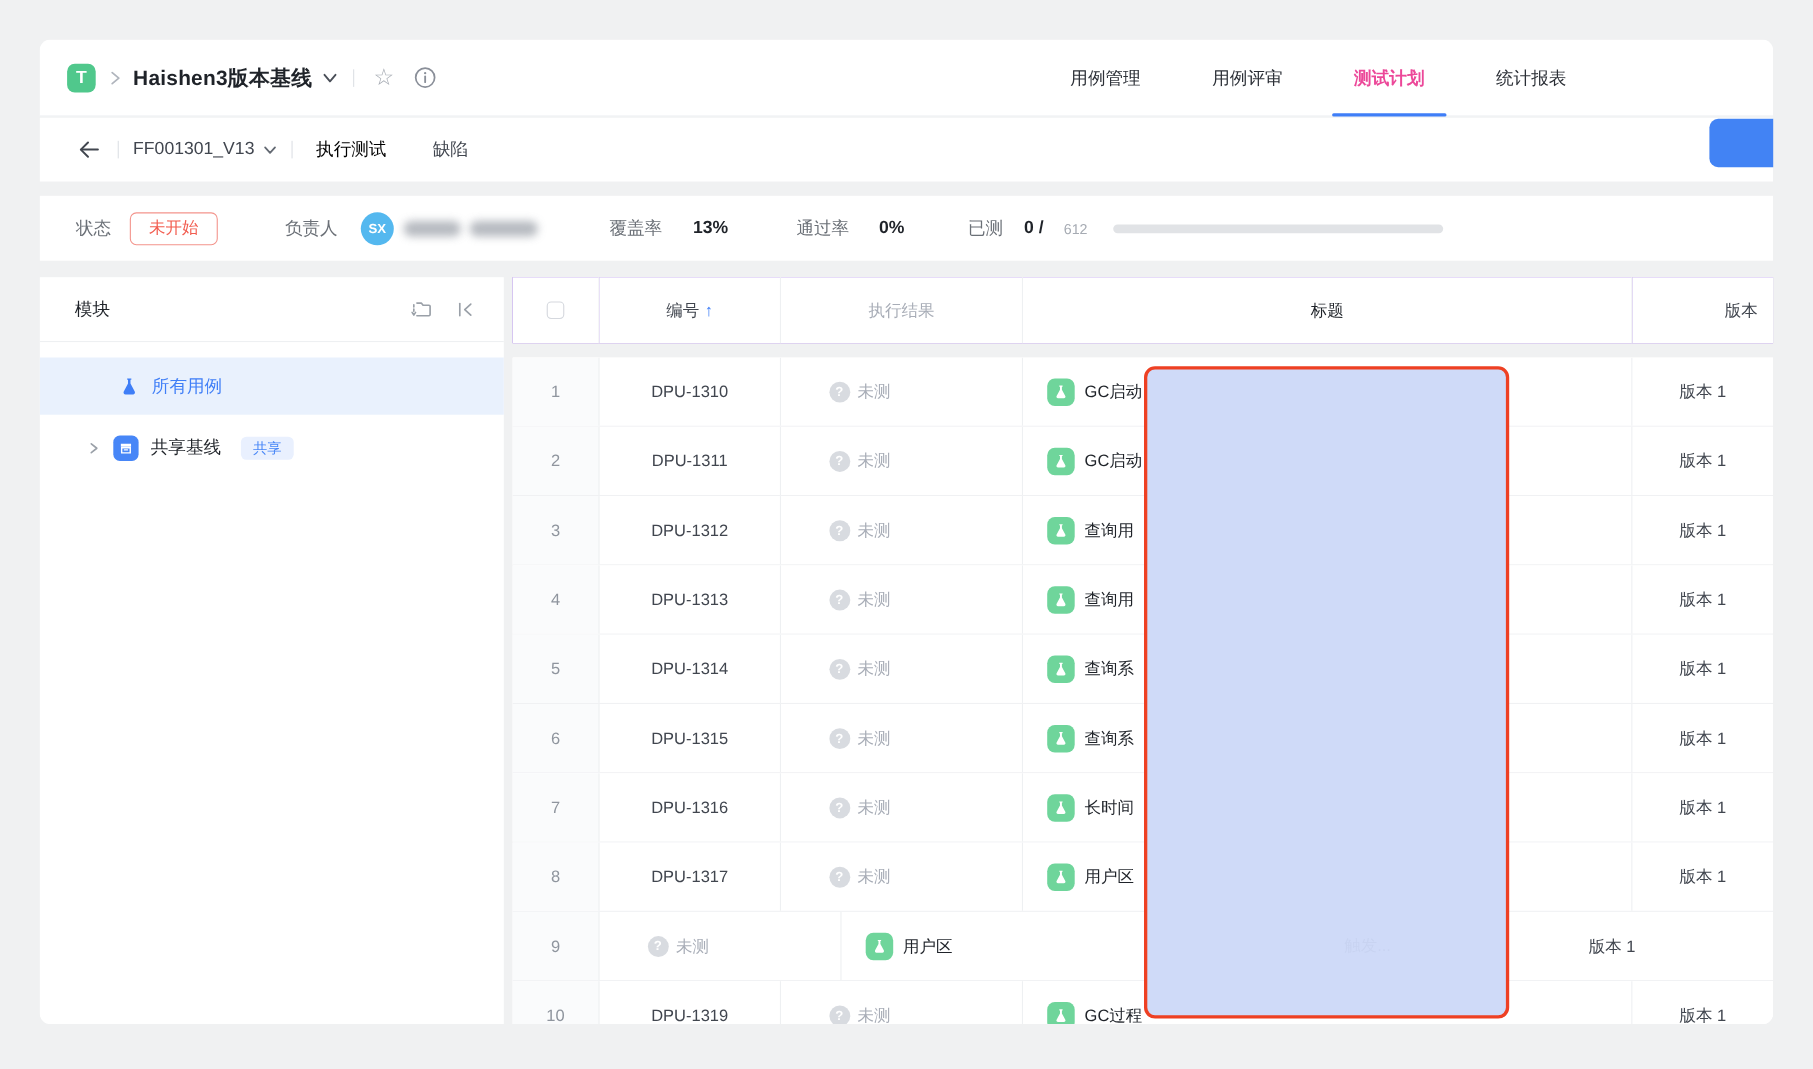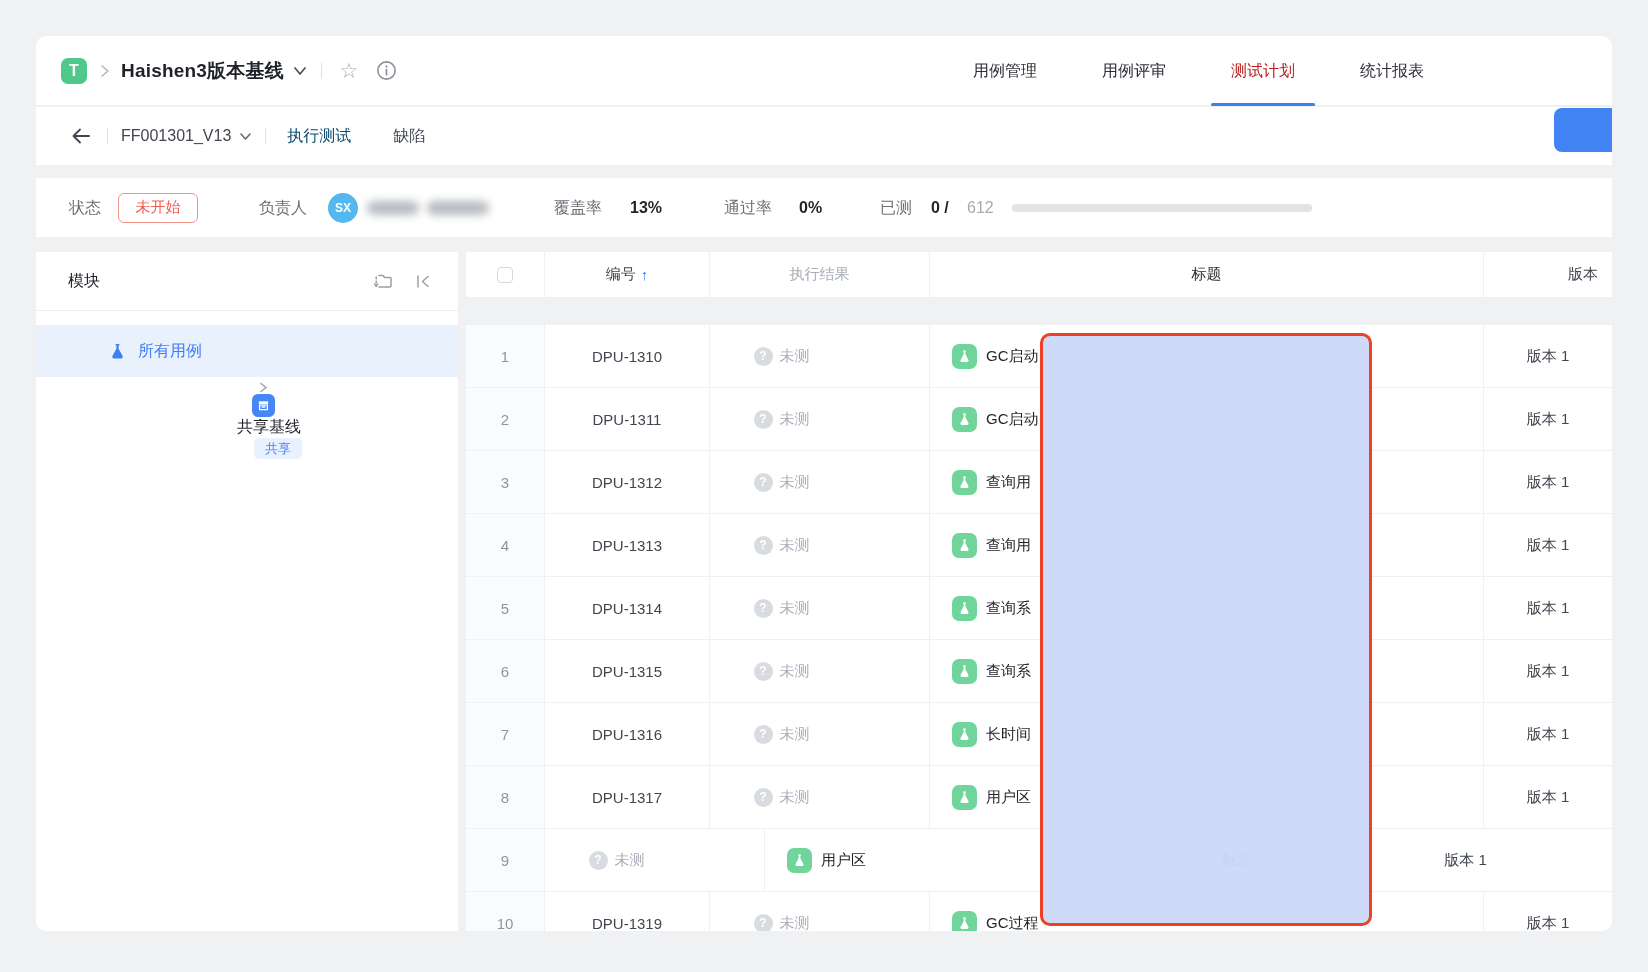--- a/index.html
+++ b/index.html
@@ -31,34 +31,34 @@
   .title-chevron { margin-left:9px; display:flex; }
   .vdiv { width:1px; height:16px; background:#dde0e5; margin:0 14px; }
   .icon-btn { display:flex; align-items:center; justify-content:center; width:26px; height:26px; }
   .star-glyph { font-size:21px; color:#a6abb3; line-height:1; }
   .tabs {
     position:absolute; right:188px; top:0; height:70px;
     display:flex; gap:65px; align-items:flex-end;
   }
   .tab { position:relative; height:70px; display:flex; align-items:center;
     font-size:16px; color:#2b2f36; cursor:pointer; }
-  .tab.active { color:#b91c1c; font-weight:400; }
+  .tab.active { color:#ec4899; font-weight:700; }
   .tab.active::after {
     content:""; position:absolute; left:-20px; right:-20px; bottom:0;
     height:3px; background:#3f7ef7; border-radius:2px;
   }
   
   .toolbar {
     position:absolute; left:0; top:71px; right:0; height:58px;
     background:#fff; display:flex; align-items:center; padding-left:32px;
   }
   .toolbar .vdiv { margin:0 13px; }
   .plan-name { font-size:16px; color:#41464f; display:flex; align-items:center; gap:8px; }
   .view-tab { font-size:16px; color:#41464f; margin:0 21px; cursor:pointer; }
-  .view-tab.active { color:#0c4a6e; font-weight:500; margin-left:8px; }
+  .view-tab.active { color:#000000; font-weight:500; margin-left:8px; }
   .create-btn {
     position:absolute; left:1518px; top:1px; width:110px; height:44px;
     background:#4283f4; border-radius:8px; display:flex; align-items:center;
     padding-left:58px; color:#fff;
   }
   
   .statsbar {
     position:absolute; left:0; top:142px; right:0; height:59px; background:#fff;
   }
   .statsbar > * { position:absolute; top:50%; transform:translateY(-50%); }
@@ -72,45 +72,45 @@
   .avatar {
     left:292px; width:30px; height:30px; border-radius:50%; background:#54b8ef;
     color:#fff; font-size:12px; font-weight:700;
     display:flex; align-items:center; justify-content:center;
   }
   .blur-blob { height:14px; border-radius:7px; background:#9ea3ab; filter:blur(4px); opacity:.75; }
   .progress-track {
     left:976px; width:300px; height:8px; border-radius:4px; background:#e1e3e6; overflow:hidden;
   }
   .progress-fill { height:100%; background:#3f7ef7; border-radius:4px; width:0; }
-  .s-total { font-size:16px; color:#a6abb3; }
+  .s-total { font-size:13px; color:#a6abb3; }
   
   .sidebar { position:absolute; left:0; top:216px; width:422px; bottom:0; background:#fff; }
   .sidebar-head {
     height:58px; display:flex; align-items:center; padding:0 22px 0 32px;font-family:Liberation Mono, monospace;
   }
   .sidebar-title { font-size:16px; font-weight:500; color:#1f2329; flex:1; }
   .sidebar-head .icon-btn { margin-left:14px; }
   .sidebar-divider { height:1px; background:#eef0f2; margin:0 0 14px 0; }
   .tree-item {
     height:52px; display:flex; align-items:center; font-size:16px; cursor:pointer;
   }
   .tree-item.selected { background:#e9f1fd; color:#3f7ef7; }
   .tree-item .t-icon { margin-right:11px; display:flex; }
   .tree-item.selected { padding-left:72px; }
-  .tree-item.child { padding-left:44px; color:#1f2329; margin-top:4px;flex-direction:column; }
+  .tree-item.child { padding-left:44px; color:#1f2329; margin-top:4px; }
   .tree-chevron { margin-right:12px; display:flex; }
   .share-badge {
     margin-left:18px; background:#e9f0fe; color:#4786f7; font-size:13px;
     border-radius:5px; padding:4px 11px; line-height:1;
   }
   
   .table-area { position:absolute; left:430px; top:216px; right:0; bottom:0; }
   .thead {
-    position:absolute; left:0; top:0; right:0; height:45px; background:#6d28d9;
+    position:absolute; left:0; top:0; right:0; height:60px; background:#6d28d9;
     display:flex; font-size:15px; color:#51565e;
   }
   .tbody { position:absolute; left:0; top:73px; right:0; bottom:0; background:#fff; overflow:hidden; }
   .trow { height:63px; display:flex; border-bottom:1px solid #f0f1f3; background:#fff; }
   .cell { display:flex; align-items:center; justify-content:center; border-right:1px solid #eef0f2; }
   .c-num  { width:79px;  background:#fafbfc; color:#8f959e; font-size:15px; }
   .c-id   { width:165px; color:#41464f; font-size:15px; }
   .c-res  { width:220px; color:#a8adb7; font-size:15px; gap:7px; padding-right:76px; }
   .c-title{ width:554px; justify-content:flex-start; padding-left:22px; position:relative; color:#1f2329; font-size:15px; }
   .c-ver  { flex:1; border-right:none; color:#41464f; font-size:15px; }

